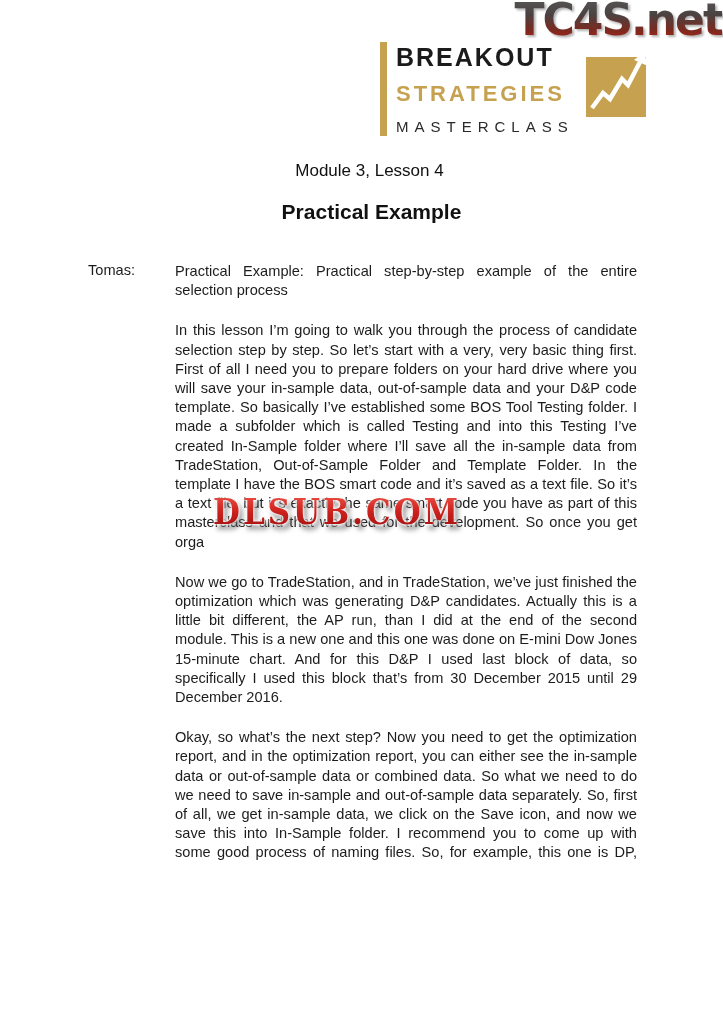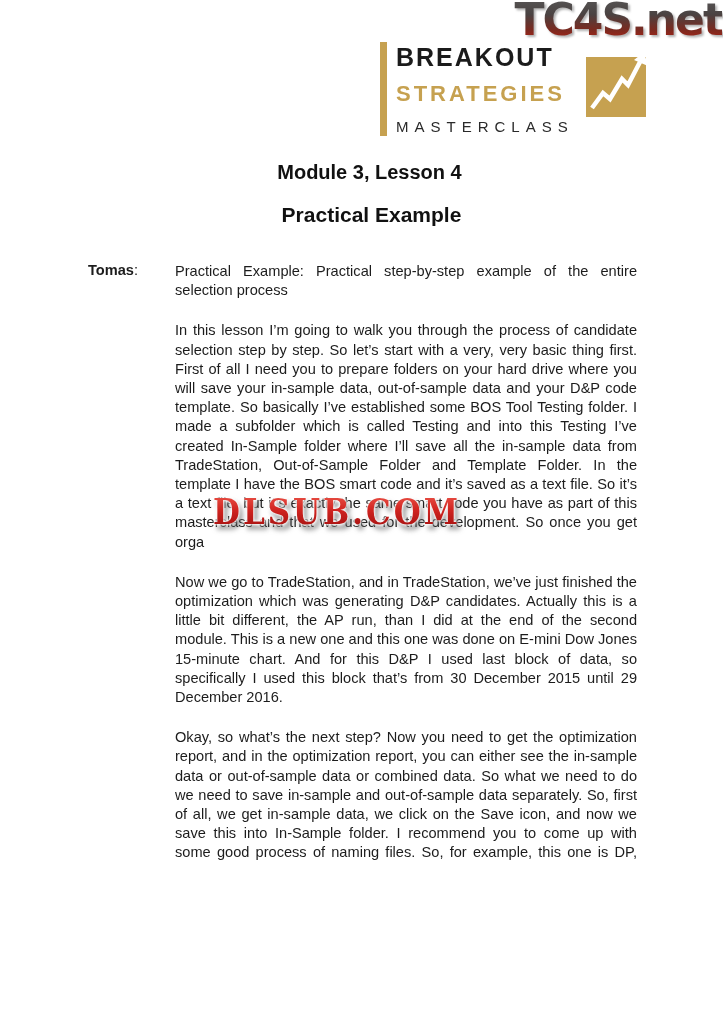--- a/index.html
+++ b/index.html
@@ -27,29 +27,29 @@
   .logo { position:absolute; top:42px; left:380px; display:flex; align-items:stretch; }
   .logo-bar { width:7px; background:#C6A150; margin-right:9px; }
   .logo-text { display:flex; flex-direction:column; justify-content:space-between; padding:1px 0;gap:6px; }
   .logo-l1 { font-size:25px; font-weight:bold; color:#1b1b1b; letter-spacing:2px; }
   .logo-l2 { font-size:22px; font-weight:bold; color:#C6A150; letter-spacing:3px; margin-top:3px; }
   .logo-l3 { font-size:15px; font-weight:normal; color:#2a2a2a; letter-spacing:6px; margin-top:5px; }
   .logo-icon { width:66px; height:67px; margin-left:12px; position:relative; top:8px; }
 
   
   .titles { position:absolute; top:161px; left:0; width:100%; text-align:center; color:#111; }
-  .title-1 { font-size:20px; font-weight:bold;padding-left:16px; }
+  .title-1 { font-size:17px; font-weight:normal;padding-left:16px; }
   .title-2 { font-size:21px; font-weight:bold; margin-top:19px;padding-left:20px; }
 
   
   .speaker {
     position:absolute; top:262px; left:88px;
     font-size:14.6px; color:#1c1c1c;
   }
-  .speaker b { font-weight:bold; }
+  .speaker b { font-weight:normal; }
   .body-col {
     position:absolute; top:262px; left:175px; width:462px;
     font-size:14.6px; line-height:19.2px; color:#1c1c1c;
     text-align:justify;
   }
   .body-col p { margin:0 0 21px 0; }
 
   
   .dlsub {
     position:absolute; left:213px; top:494px;

